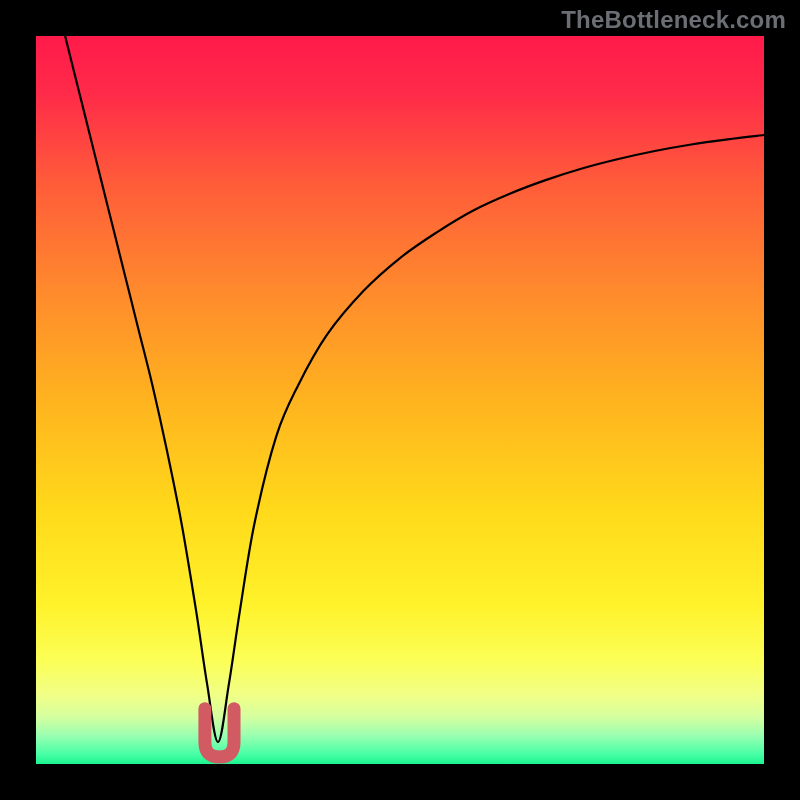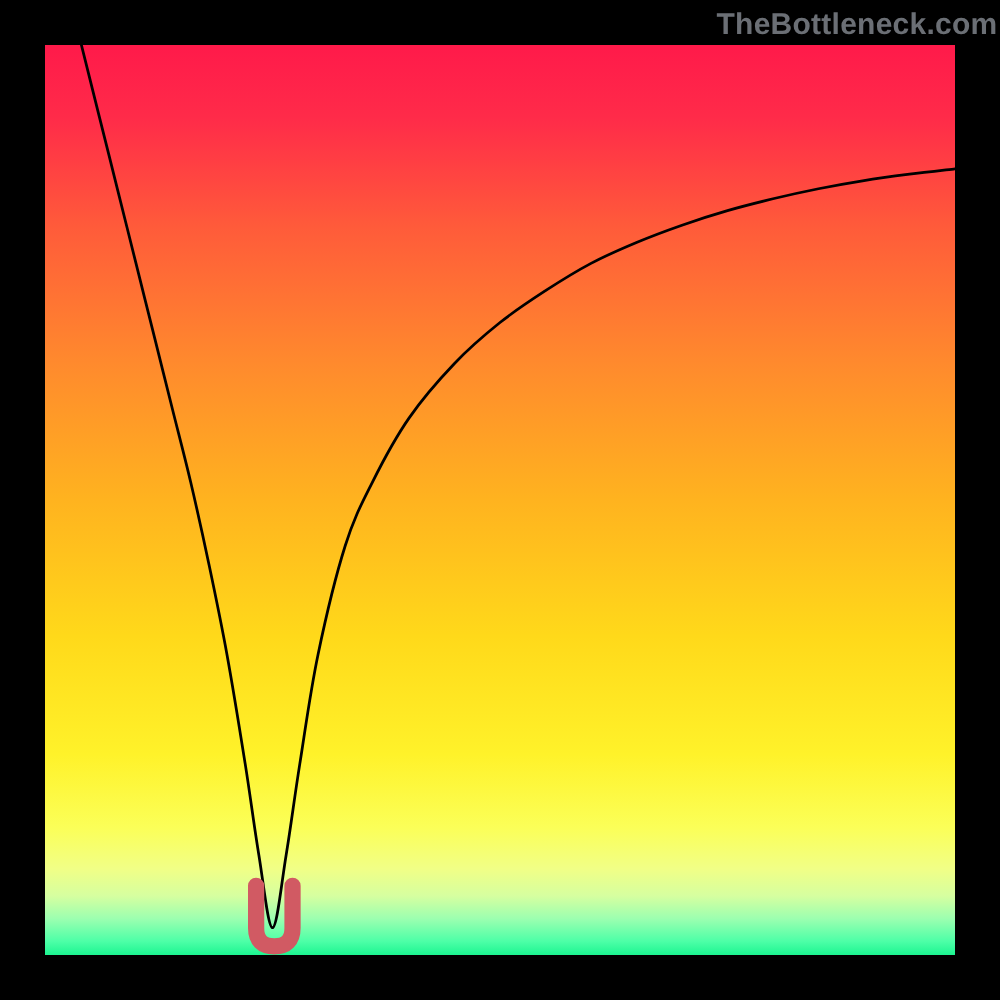--- a/index.html
+++ b/index.html
@@ -23,21 +23,21 @@
     position: absolute;
     top: 36px;
     left: 36px;
     width: 728px;
     height: 728px;
     overflow: hidden;
   }
   .watermark {
     position: absolute;
     top: 6px;
-    right: 2px;
+    right: 14px;
     font-size: 24px;
     font-weight: 600;
     color: #6b6f75;
     letter-spacing: 0.2px;
     user-select: none;
   }
   svg { display: block; }
 </style>
 </head>
 <body>

